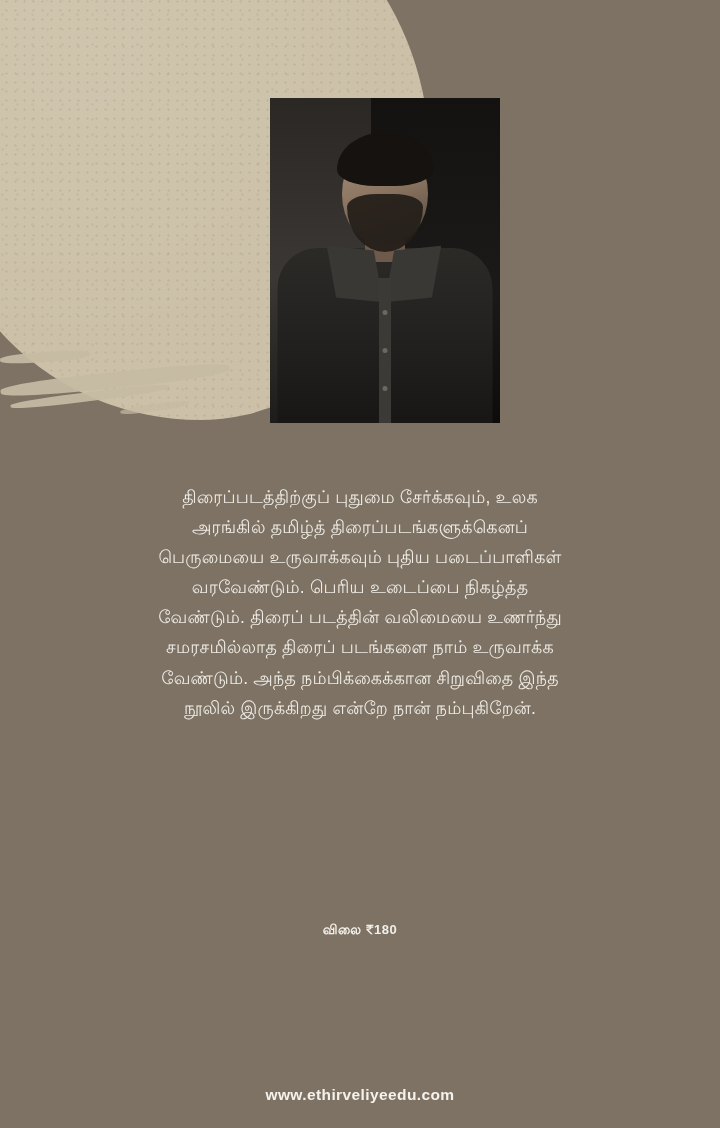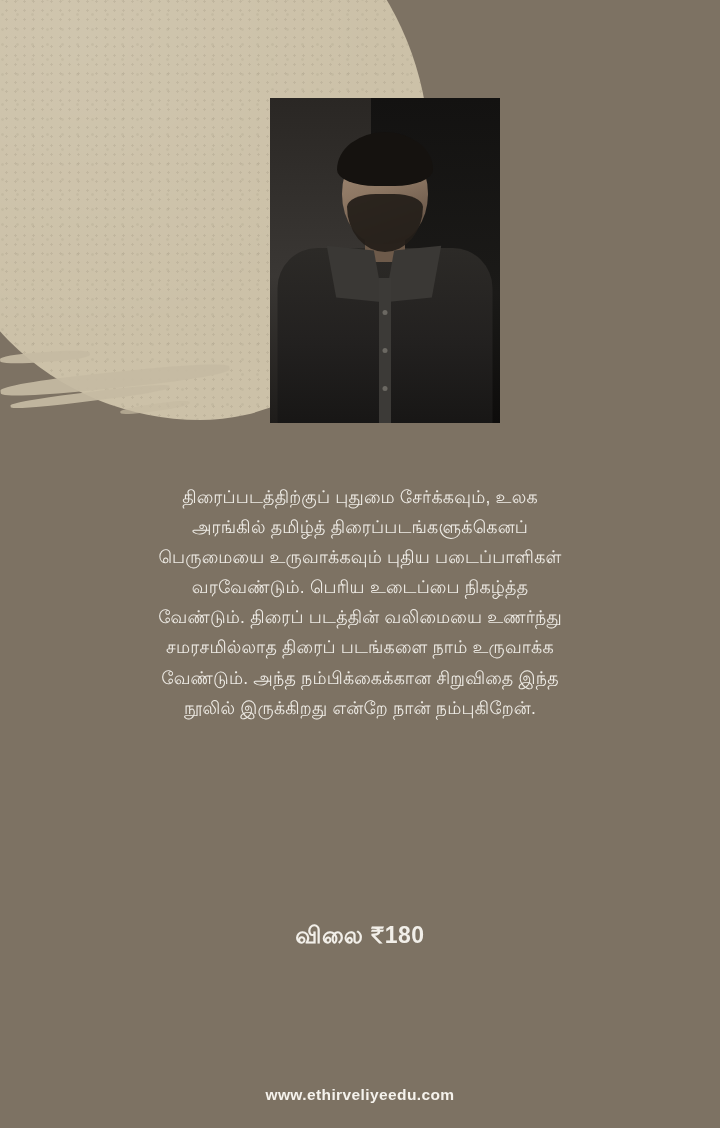--- a/index.html
+++ b/index.html
@@ -152,21 +152,21 @@
     margin-top: 27px;
   }
 
   
   .price {
     position: absolute;
     left: 0; right: 0;
     top: 922px;
     text-align: center;
     color: #f2efe9;
-    font-size: 23px;
+    font-size: 13px;
     font-weight: bold;
     letter-spacing: 0.5px;
   }
 
   
   .bottom {
     position: absolute;
     left: 0; right: 0;
     top: 952px;
     height: 130px;

